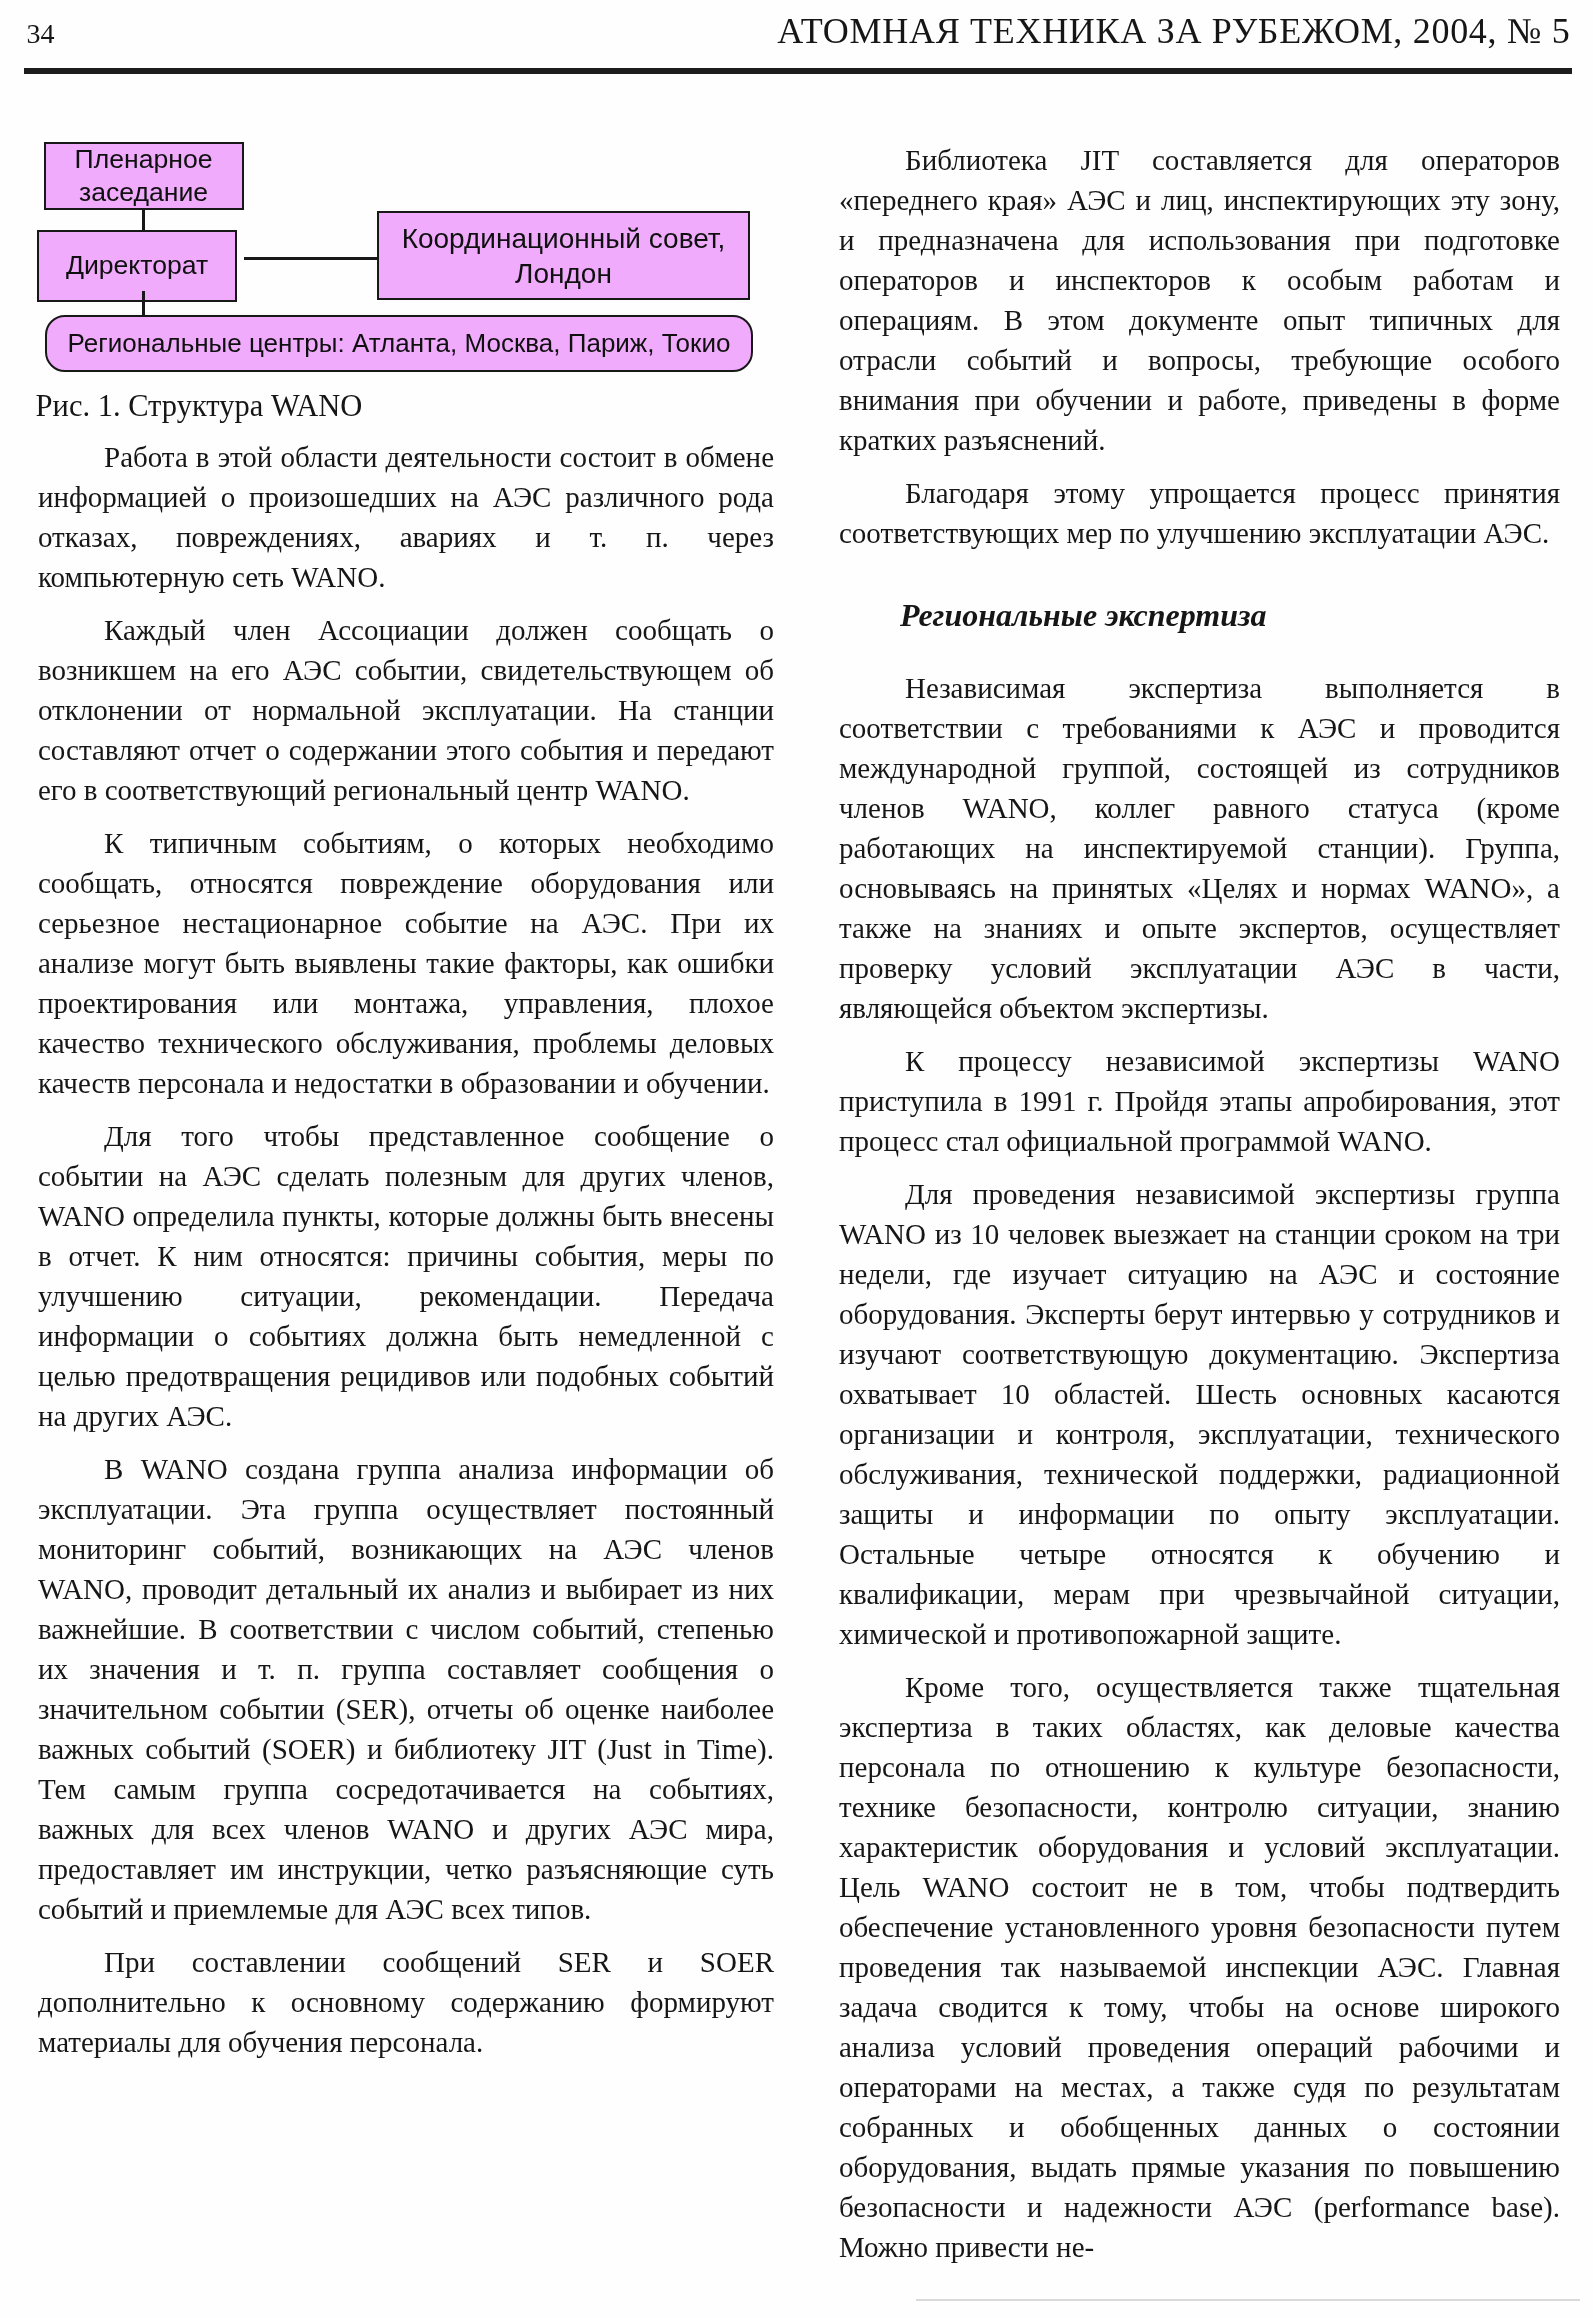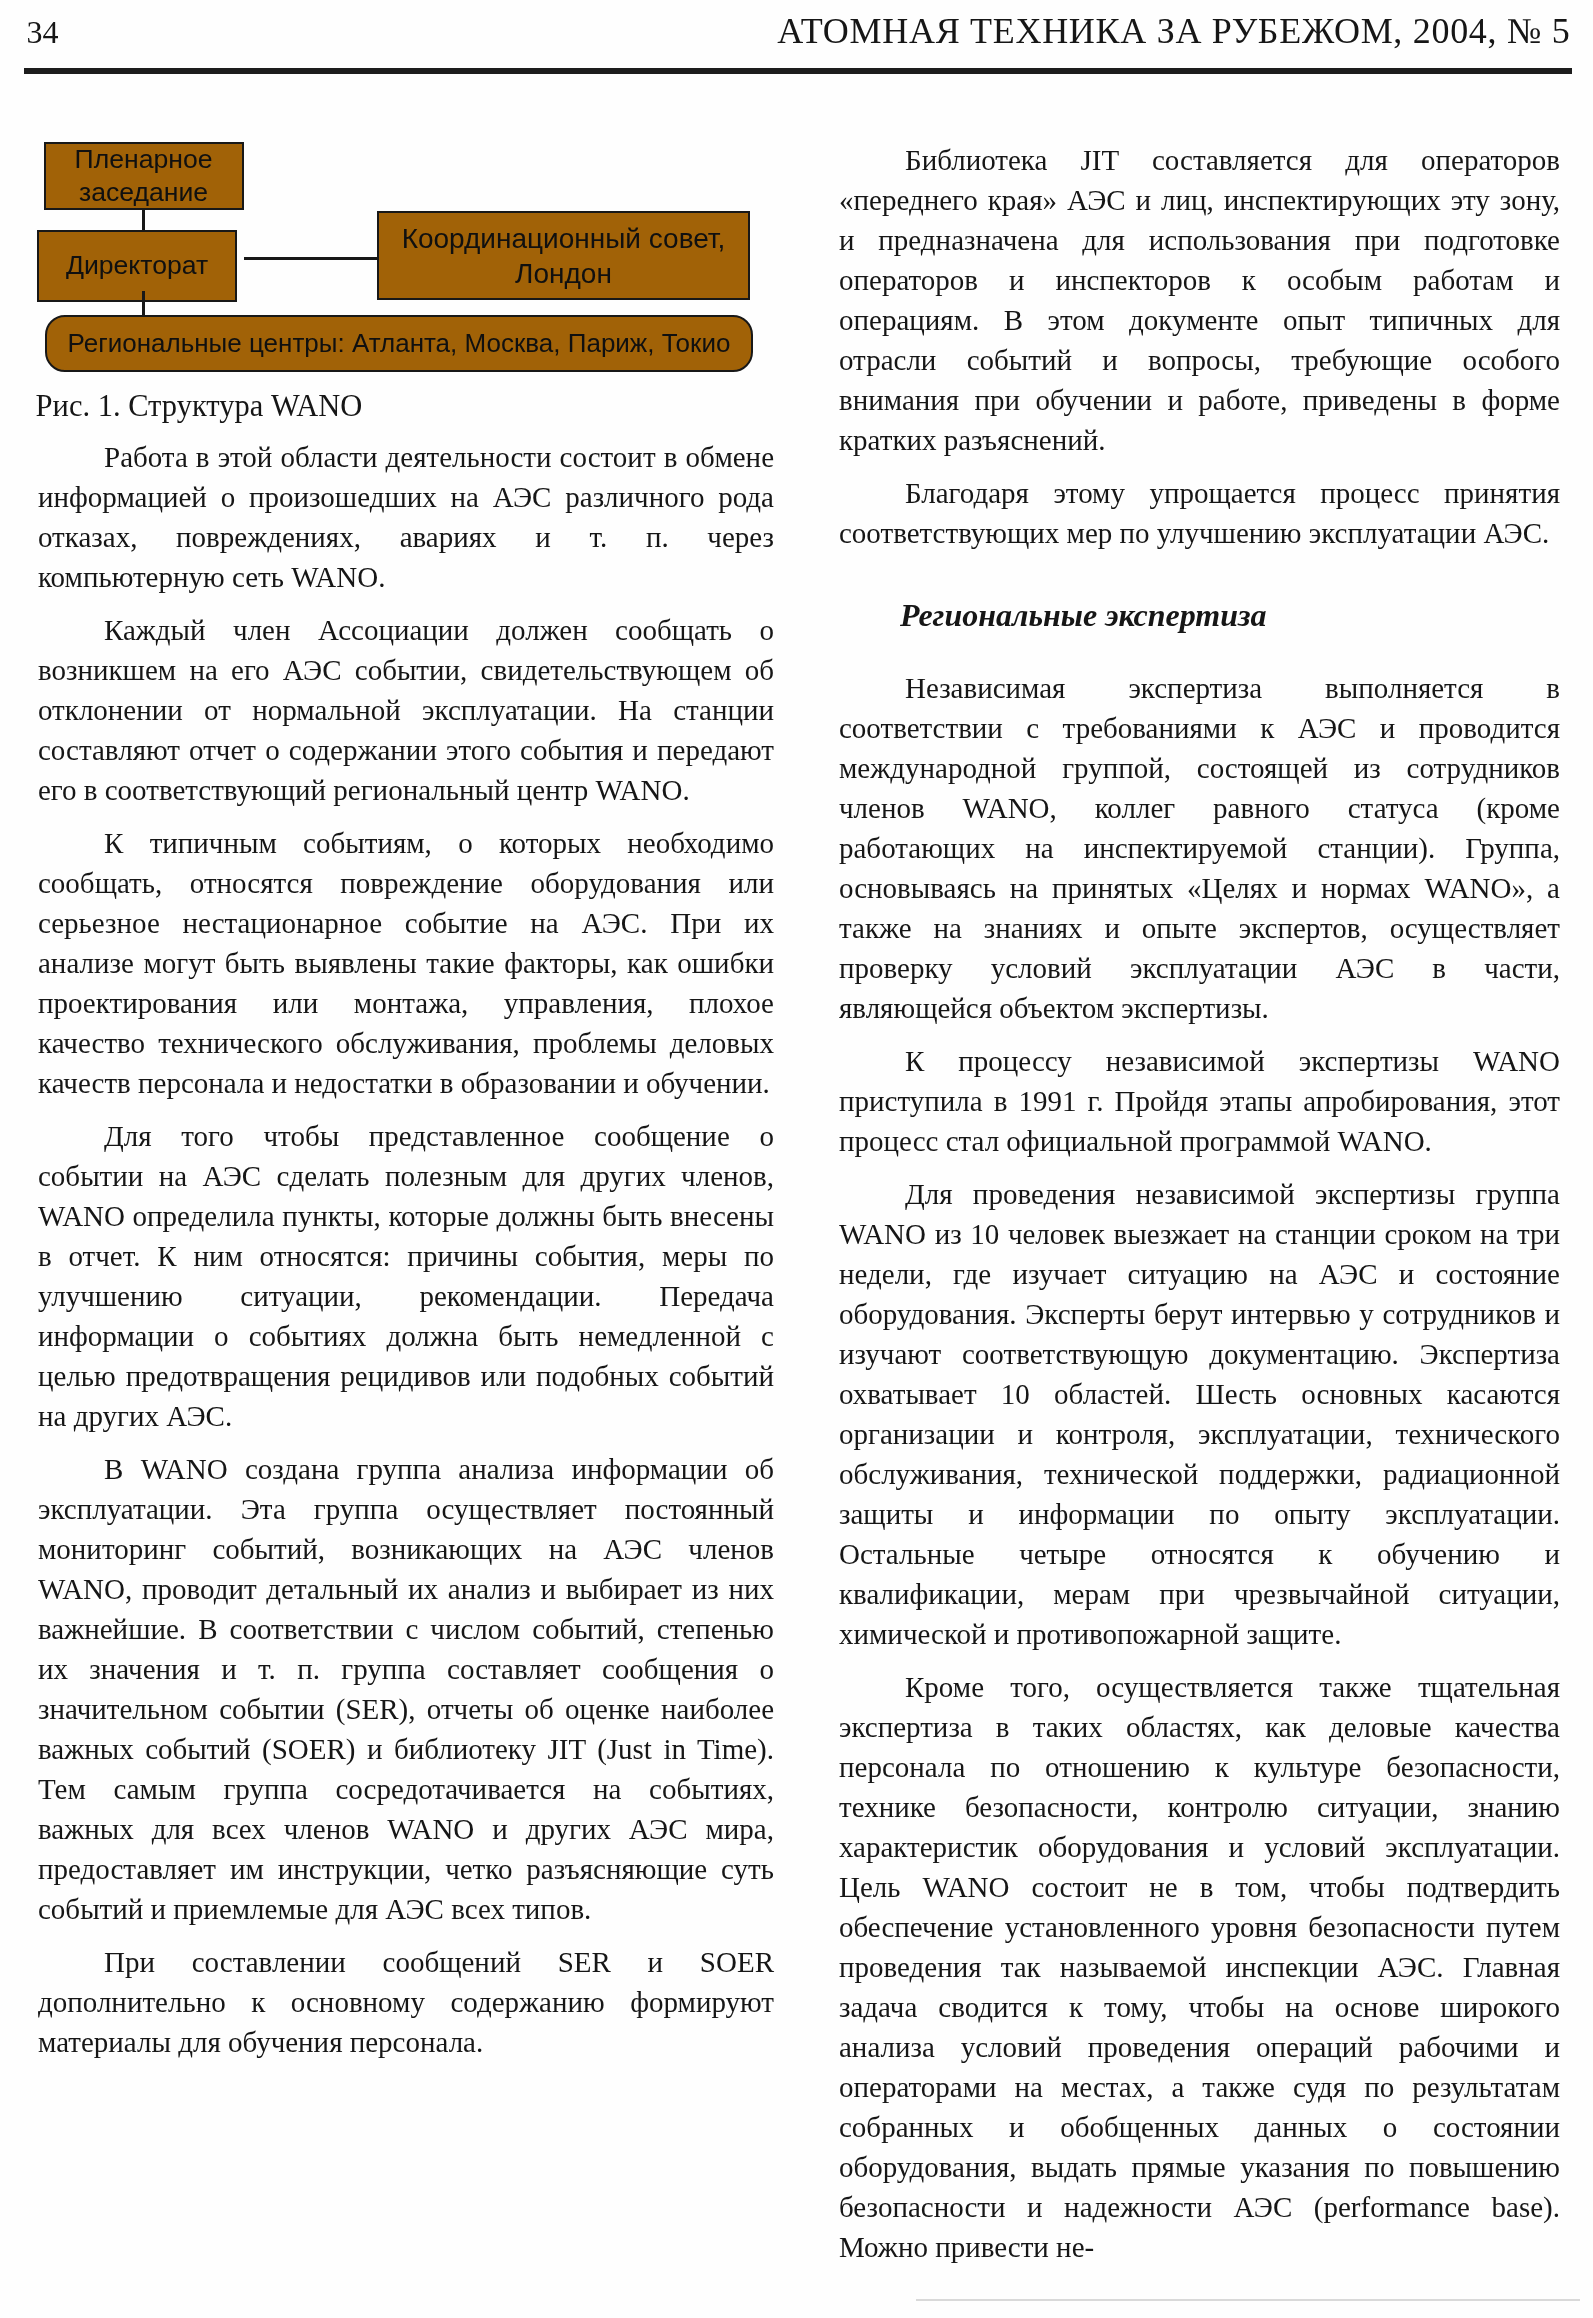--- a/index.html
+++ b/index.html
@@ -21,21 +21,21 @@
   .page-header {
     position: absolute;
     top: 13.3px;
     left: 26.6px;
     right: 22.6px;
     display: flex;
     justify-content: space-between;
     align-items: baseline;
   }
   .page-number {
-    font-size: 32px;
+    font-size: 28px;
     line-height: 1;
   }
   .journal-title {
     font-size: 36px;
     line-height: 1;
     letter-spacing: 0.7px;
     white-space: nowrap;
   }
   .header-rule {
     position: absolute;
@@ -65,21 +65,21 @@
     position: absolute;
     box-sizing: border-box;
     border: 2.7px solid #181818;
     display: flex;
     align-items: center;
     justify-content: center;
     text-align: center;
     font-size: 26.6px;
     line-height: 1.25;
     color: #101010;
-    background: #a16207;
+    background: #f0abfc;
     padding: 2.7px 9.3px;
   }
   .box-plenary     { left: 18.6px;  top: 0;     width: 200px;  height: 68px; }
   .box-directorate { left: 12px;  top: 88px; width: 200px;  height: 72px;  }
   .box-coordination{ left: 352px; top: 69px; width: 373px;  height: 89px; font-size: 28px; }
   .box-regional    { left: 20px;  top: 173px; width: 708px; height: 57px;  font-size: 26px; border-radius: 20px; }
   .connector {
     position: absolute;
     background: #181818;
   }

